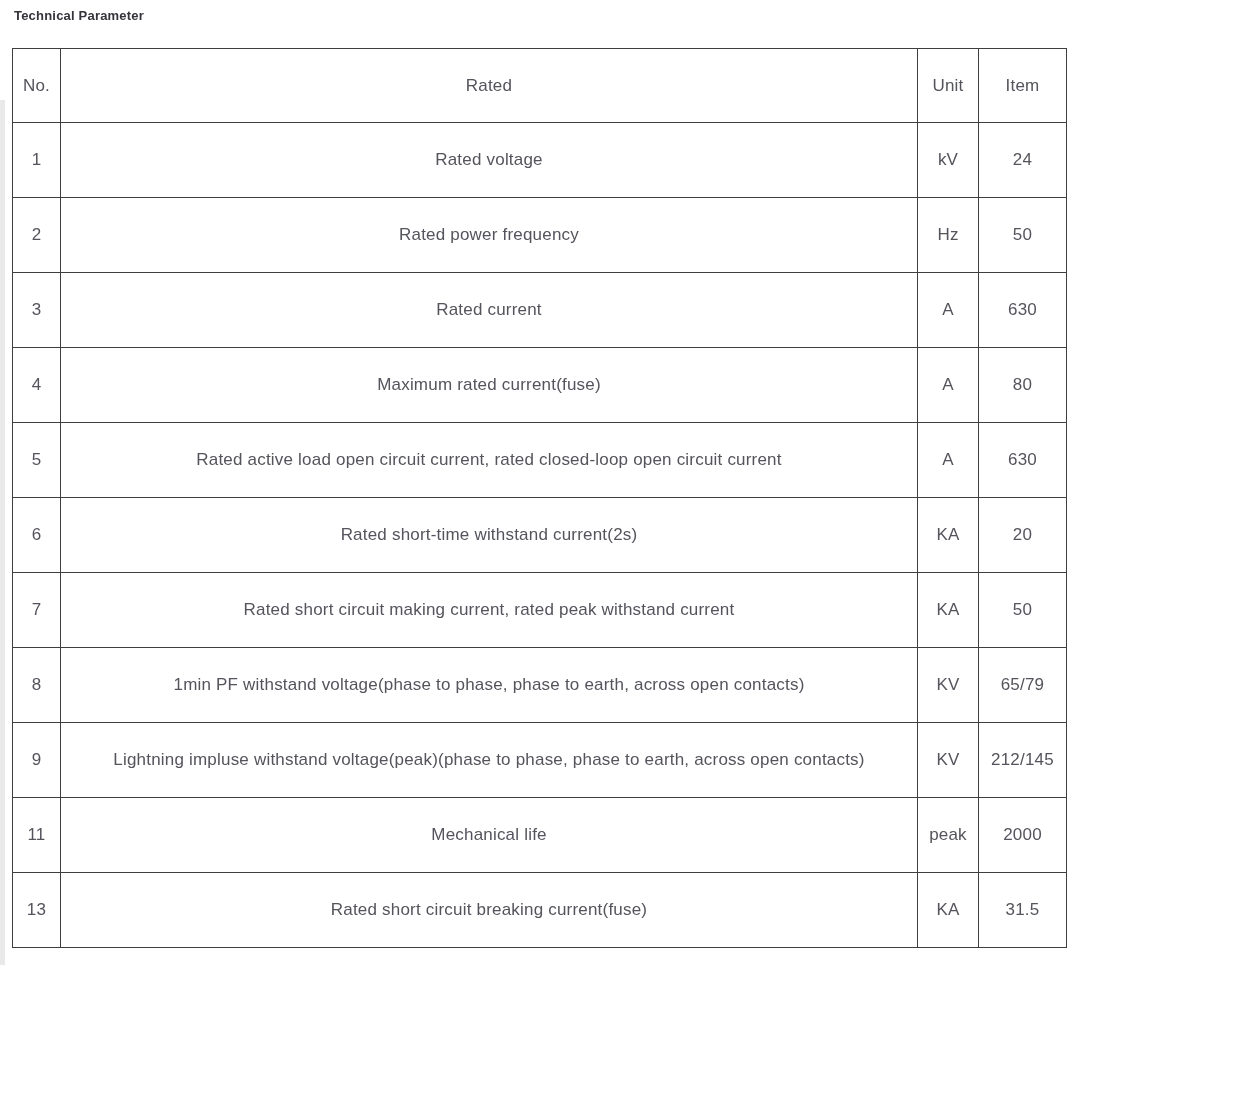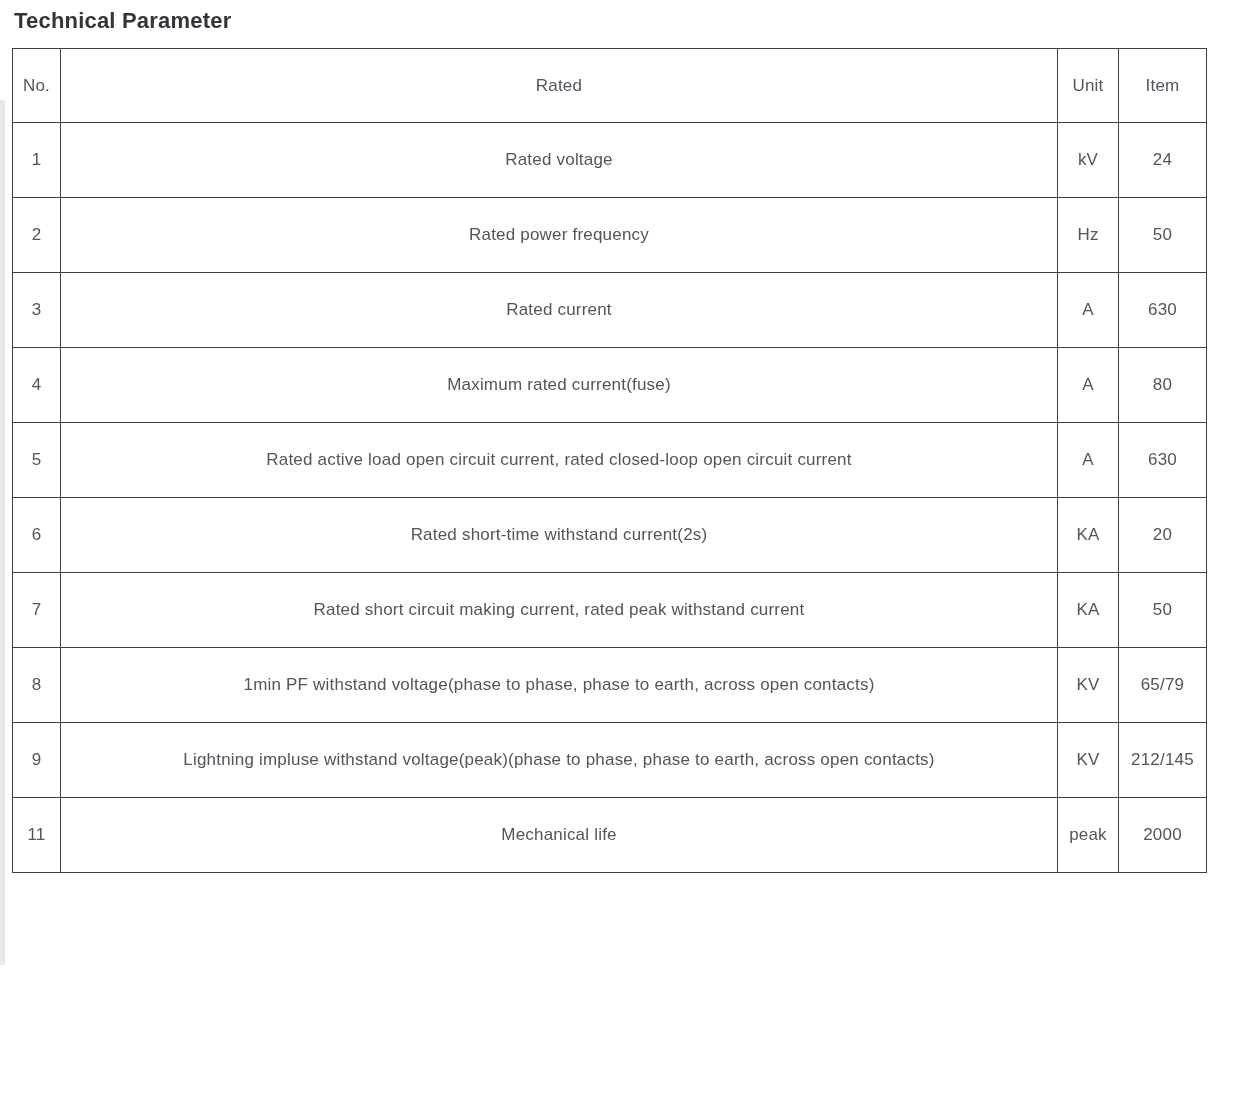--- a/index.html
+++ b/index.html
@@ -20,30 +20,30 @@
     top: 100px;
     width: 5px;
     height: 865px;
     background: #e9e9e9;
   }
   .page-title {
     position: absolute;
     left: 14px;
     top: 8px;
     margin: 0;
-    font-size: 22px;
+    font-size: 13px;
     font-weight: 700;
     letter-spacing: 0.2px;
     color: #34343a;
   }
   table.param-table {
     position: absolute;
     left: 12px;
     top: 48px;
-    width: 1195px;
+    width: 1055px;
     border-collapse: collapse;
     table-layout: fixed;
     background: #ffffff;
     padding-left: 28px;
   }
   .param-table th,
   .param-table td {
     border: 1px solid #3f3f3f;
     text-align: center;
     vertical-align: middle;
@@ -138,14 +138,20 @@
       <td>Lightning impluse withstand voltage(peak)(phase to phase, phase to earth, across open contacts)</td>
       <td>KV</td>
       <td>212/145</td>
     </tr>
     <tr>
       <td>11</td>
       <td>Mechanical life</td>
       <td>peak</td>
       <td>2000</td>
     </tr>
+    <tr>
+      <td>13</td>
+      <td>Rated short circuit breaking current(fuse)</td>
+      <td>KA</td>
+      <td>31.5</td>
+    </tr>
   </tbody>
 </table>
 
 </body></html>

